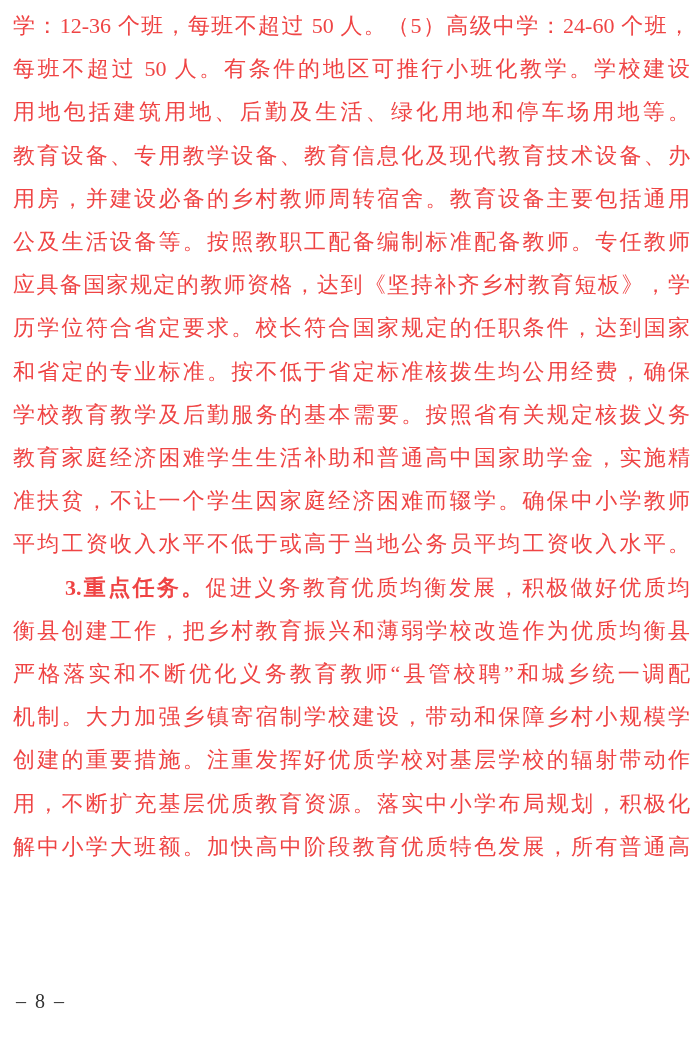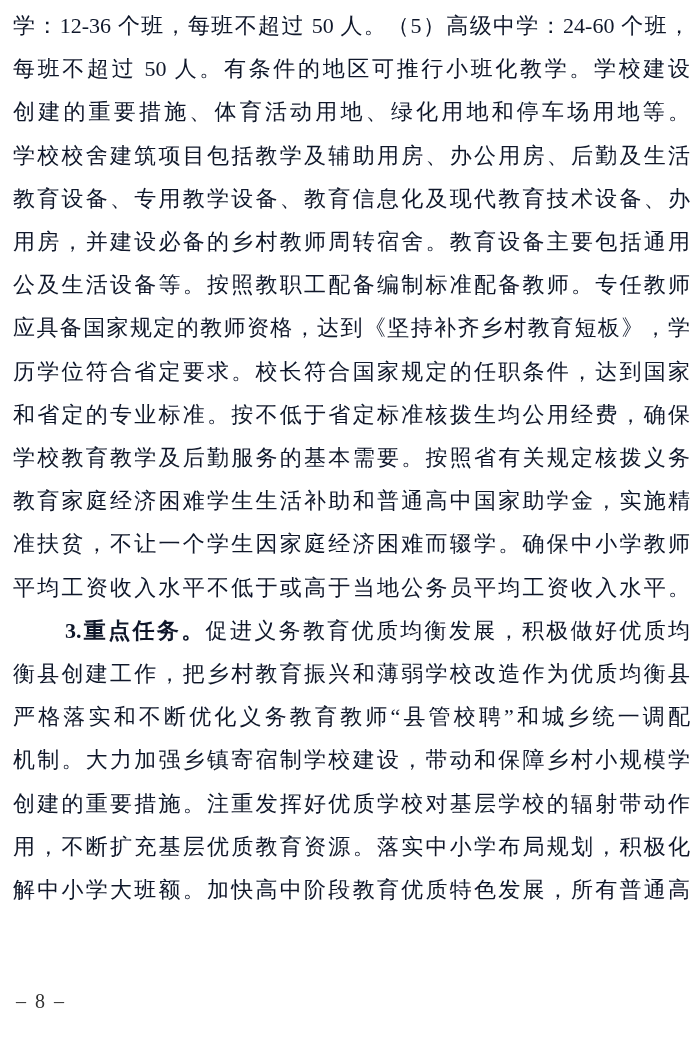--- a/index.html
+++ b/index.html
@@ -17,21 +17,21 @@
   .page {
     position: absolute;
     inset: 0;
     background: #ffffff;
   }
   .text-block {
     position: absolute;
     top: 4px;
     left: 13px;
     width: 677px;
-    color: #0f172a;
+    color: #ef4444;
     font-size: 22px;
     line-height: 43.2px;
   }
   .line {
     margin: 0;
     padding: 0;
     text-align: justify;
     text-align-last: justify;
     text-justify: inter-character;
   }
@@ -50,22 +50,21 @@
     letter-spacing: 2px;
   }
 </style>
 </head>
 <body>
 
 <div class="page">
   <div class="text-block">
     <p class="line">学：12-36 个班，每班不超过 50 人。（5）高级中学：24-60 个班，</p>
     <p class="line">每班不超过 50 人。有条件的地区可推行小班化教学。学校建设</p>
-    <p class="line">创建的重要措施、体育活动用地、绿化用地和停车场用地等。</p>
-    <p class="line">学校校舍建筑项目包括教学及辅助用房、办公用房、后勤及生活</p>
+    <p class="line">用地包括建筑用地、后勤及生活、绿化用地和停车场用地等。</p>
     <p class="line">教育设备、专用教学设备、教育信息化及现代教育技术设备、办</p>
     <p class="line">用房，并建设必备的乡村教师周转宿舍。教育设备主要包括通用</p>
     <p class="line">公及生活设备等。按照教职工配备编制标准配备教师。专任教师</p>
     <p class="line">应具备国家规定的教师资格，达到《坚持补齐乡村教育短板》，学</p>
     <p class="line">历学位符合省定要求。校长符合国家规定的任职条件，达到国家</p>
     <p class="line">和省定的专业标准。按不低于省定标准核拨生均公用经费，确保</p>
     <p class="line">学校教育教学及后勤服务的基本需要。按照省有关规定核拨义务</p>
     <p class="line">教育家庭经济困难学生生活补助和普通高中国家助学金，实施精</p>
     <p class="line">准扶贫，不让一个学生因家庭经济困难而辍学。确保中小学教师</p>
     <p class="line">平均工资收入水平不低于或高于当地公务员平均工资收入水平。</p>

